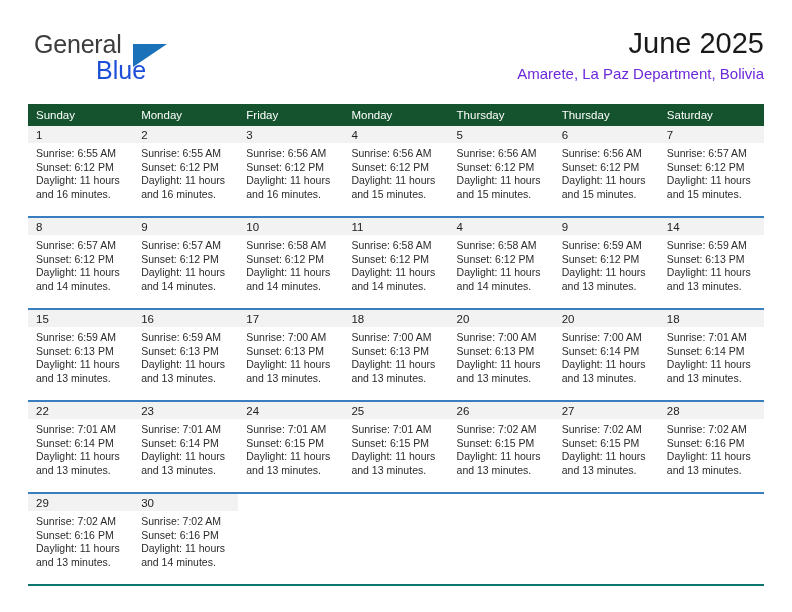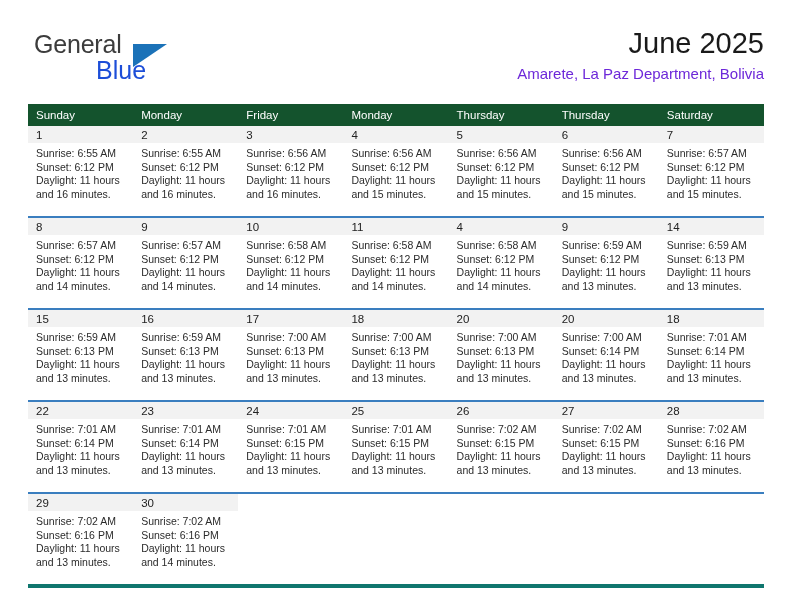--- a/index.html
+++ b/index.html
@@ -134,21 +134,21 @@
     line-height: 13.6px;
     color: #2b2b2b;
   }
   .cell-body div {
     white-space: nowrap;
   }
   .week-row > td {
     border-bottom: 2px solid #3a7ebf;
   }
   .last-week-row > td {
-    border-bottom: 4px solid #0f766e;
+    border-bottom: 2px solid #0f766e;
   }
 </style>
 </head>
 <body>
 
 <div class="page">
 
   <div class="header">
 
     <div class="brand">

